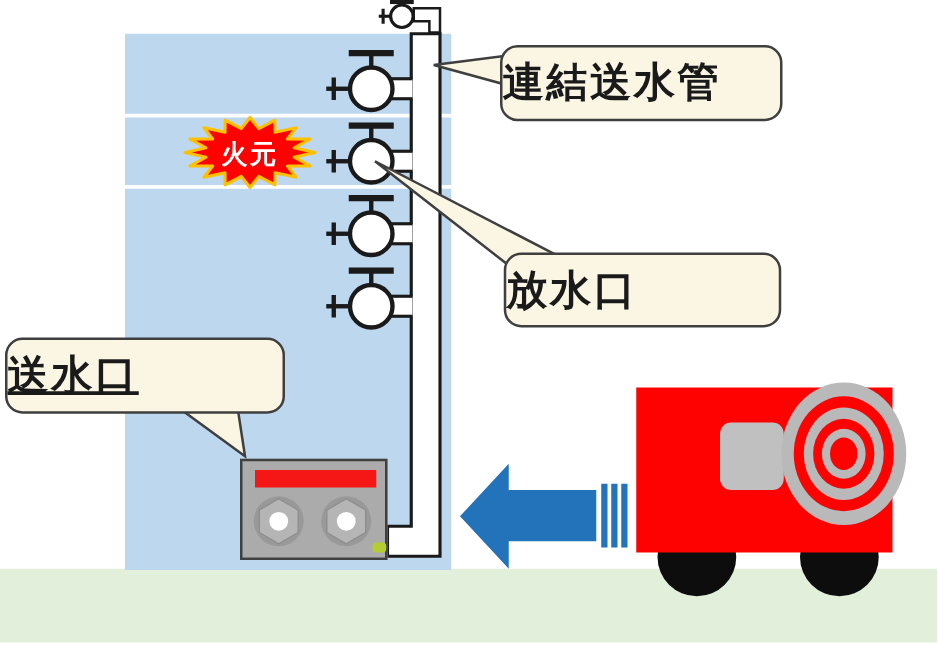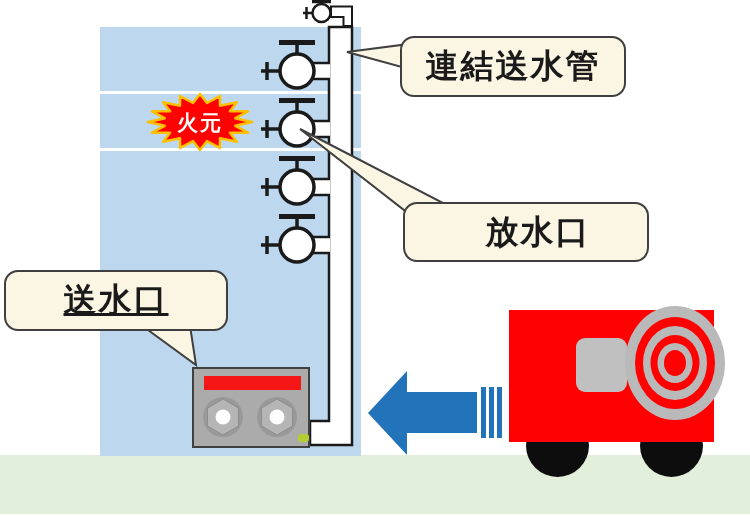--- a/index.html
+++ b/index.html
@@ -8,25 +8,25 @@
     font-family:"Liberation Sans","DejaVu Sans",sans-serif;
   }
   .abs{position:absolute;}
   #ground{left:0;top:455px;width:750px;height:59px;background:#e2efda;z-index:1;}
   #building{left:100px;top:27px;width:261px;height:429px;background:#bdd7ee;z-index:2;}
   .floor-line{position:absolute;left:0;width:261px;height:3px;background:#ffffff;}
   #fl1{top:64px;} #fl2{top:121px;}
   #diagram-svg{left:0;top:0;width:750px;height:516px;z-index:3;pointer-events:none;}
   .callout{
     position:absolute;z-index:4;background:#faf6e3;border:2.5px solid #3f3f3f;border-radius:14px;
-    display:flex;align-items:center;justify-content:center;
+    display:flex;align-items:center;
     font-size:33px;font-weight:700;color:#1a1a1a;letter-spacing:2px;
   }
   #callout-standpipe{left:400px;top:36px;width:222px;height:57px;}
-  #callout-discharge{left:403px;top:202px;width:218px;height:56px;padding-left:24px;}
+  #callout-discharge{left:403px;top:202px;width:218px;height:56px;}
   #callout-inlet{left:4px;top:270px;width:220px;height:57px;text-decoration:underline;}
   #inlet-box{
     left:192px;top:367px;width:118px;height:81px;z-index:5;
     background:#ababab;border:2px solid #404040;box-sizing:border-box;
   }
   #inlet-red-bar{left:10px;top:7px;width:97px;height:14px;background:#f51616;}
   #inlet-chip{left:104px;top:65px;width:11px;height:8px;background:#b5cc33;border-radius:3px;}
   #couplings-svg{left:0;top:20px;width:114px;height:57px;}
   #fire-truck{left:455px;top:300px;width:295px;height:185px;z-index:5;}
   #truck-body{left:54px;top:10px;width:205px;height:132px;background:#fe0202;}

